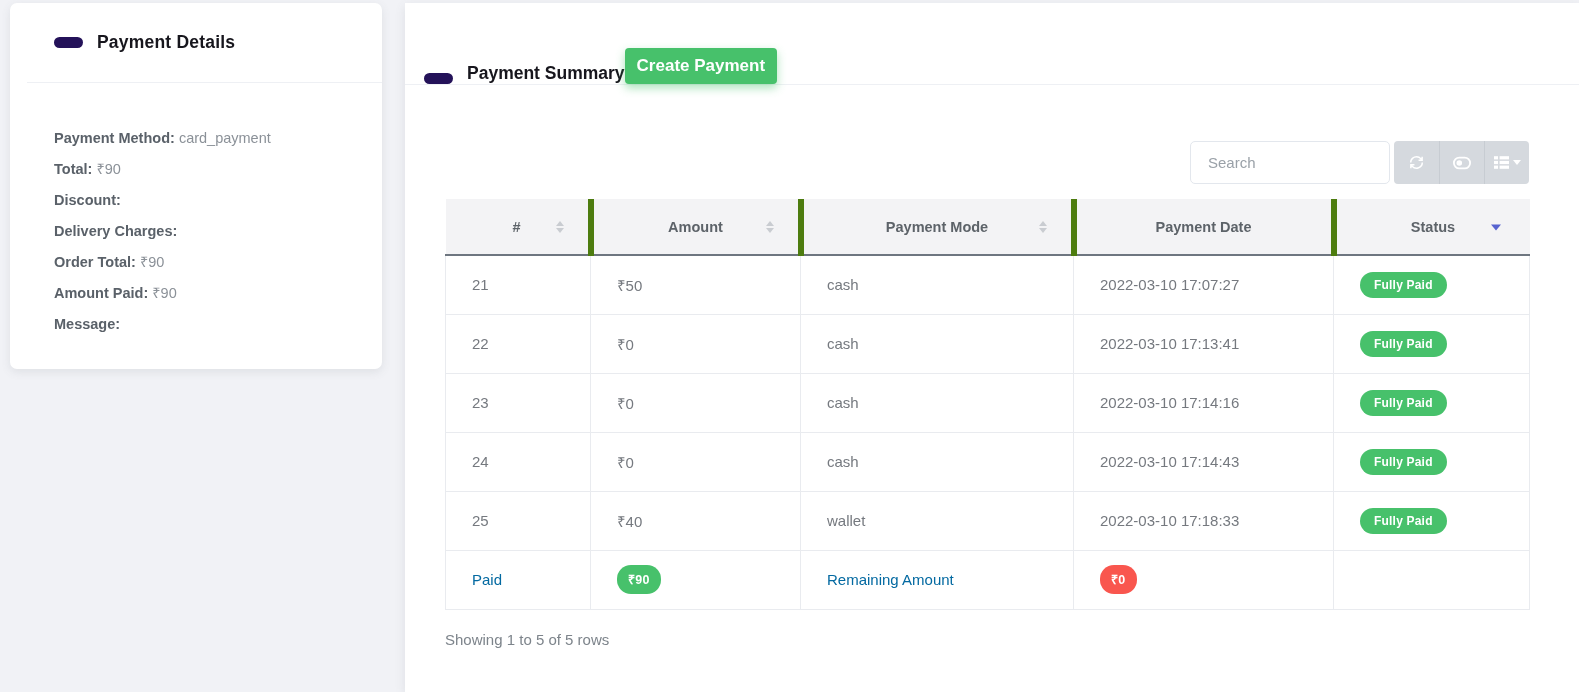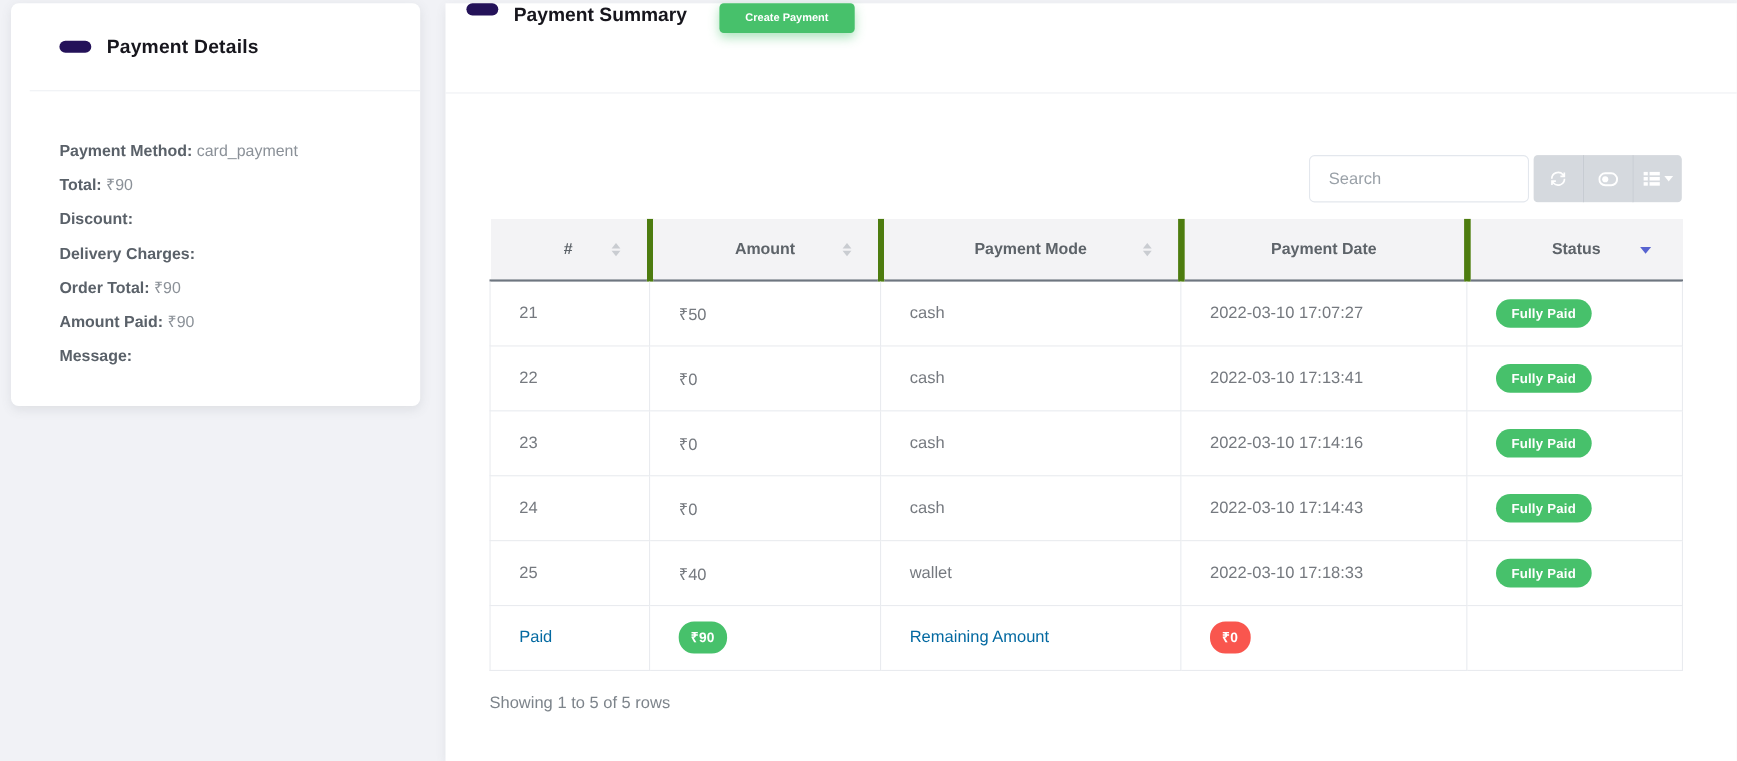--- a/index.html
+++ b/index.html
@@ -27,26 +27,26 @@
   .field .lbl { font-weight:bold; color:#5a6169; }
   .field .val { color:#8b9198; }
 
   
   .panel {
     position:absolute; left:405px; top:3px; width:1174px; height:689px;
     background:#fff; box-shadow:0 3px 10px rgba(90,97,105,.12);
   }
   .panel-header {
     height:82px; border-bottom:1px solid #eef0f4;
-    display:flex; align-items:flex-start; padding:0 19px;
+    display:flex; align-items:flex-end; padding:0 19px;
   }
   .panel-title { font-size:17.5px; font-weight:bold; color:#17161d; margin-left:14px; }
   .btn-create {
-    margin-left:29px; background:#47c16b; color:#fff; border:none; cursor:pointer;
-    font-family:inherit; font-size:10px; font-weight:bold; padding:8px 24px; border-radius:4px;
+    margin-left:0; background:#47c16b; color:#fff; border:none; cursor:pointer;
+    font-family:inherit; font-size:17px; font-weight:bold; padding:8px 12px; border-radius:4px;
     box-shadow:0 4px 10px rgba(71,193,107,.45);
   }
 
   
   .toolbar { position:absolute; top:138px; right:50px; display:flex; align-items:center; }
   .search-input {
     width:200px; height:43px; border:1px solid #e3e7ed; border-radius:5px;
     padding:0 17px; font-size:15px; color:#495057; font-family:inherit; outline:none;
     margin-right:4px; background:#fff;
   }

